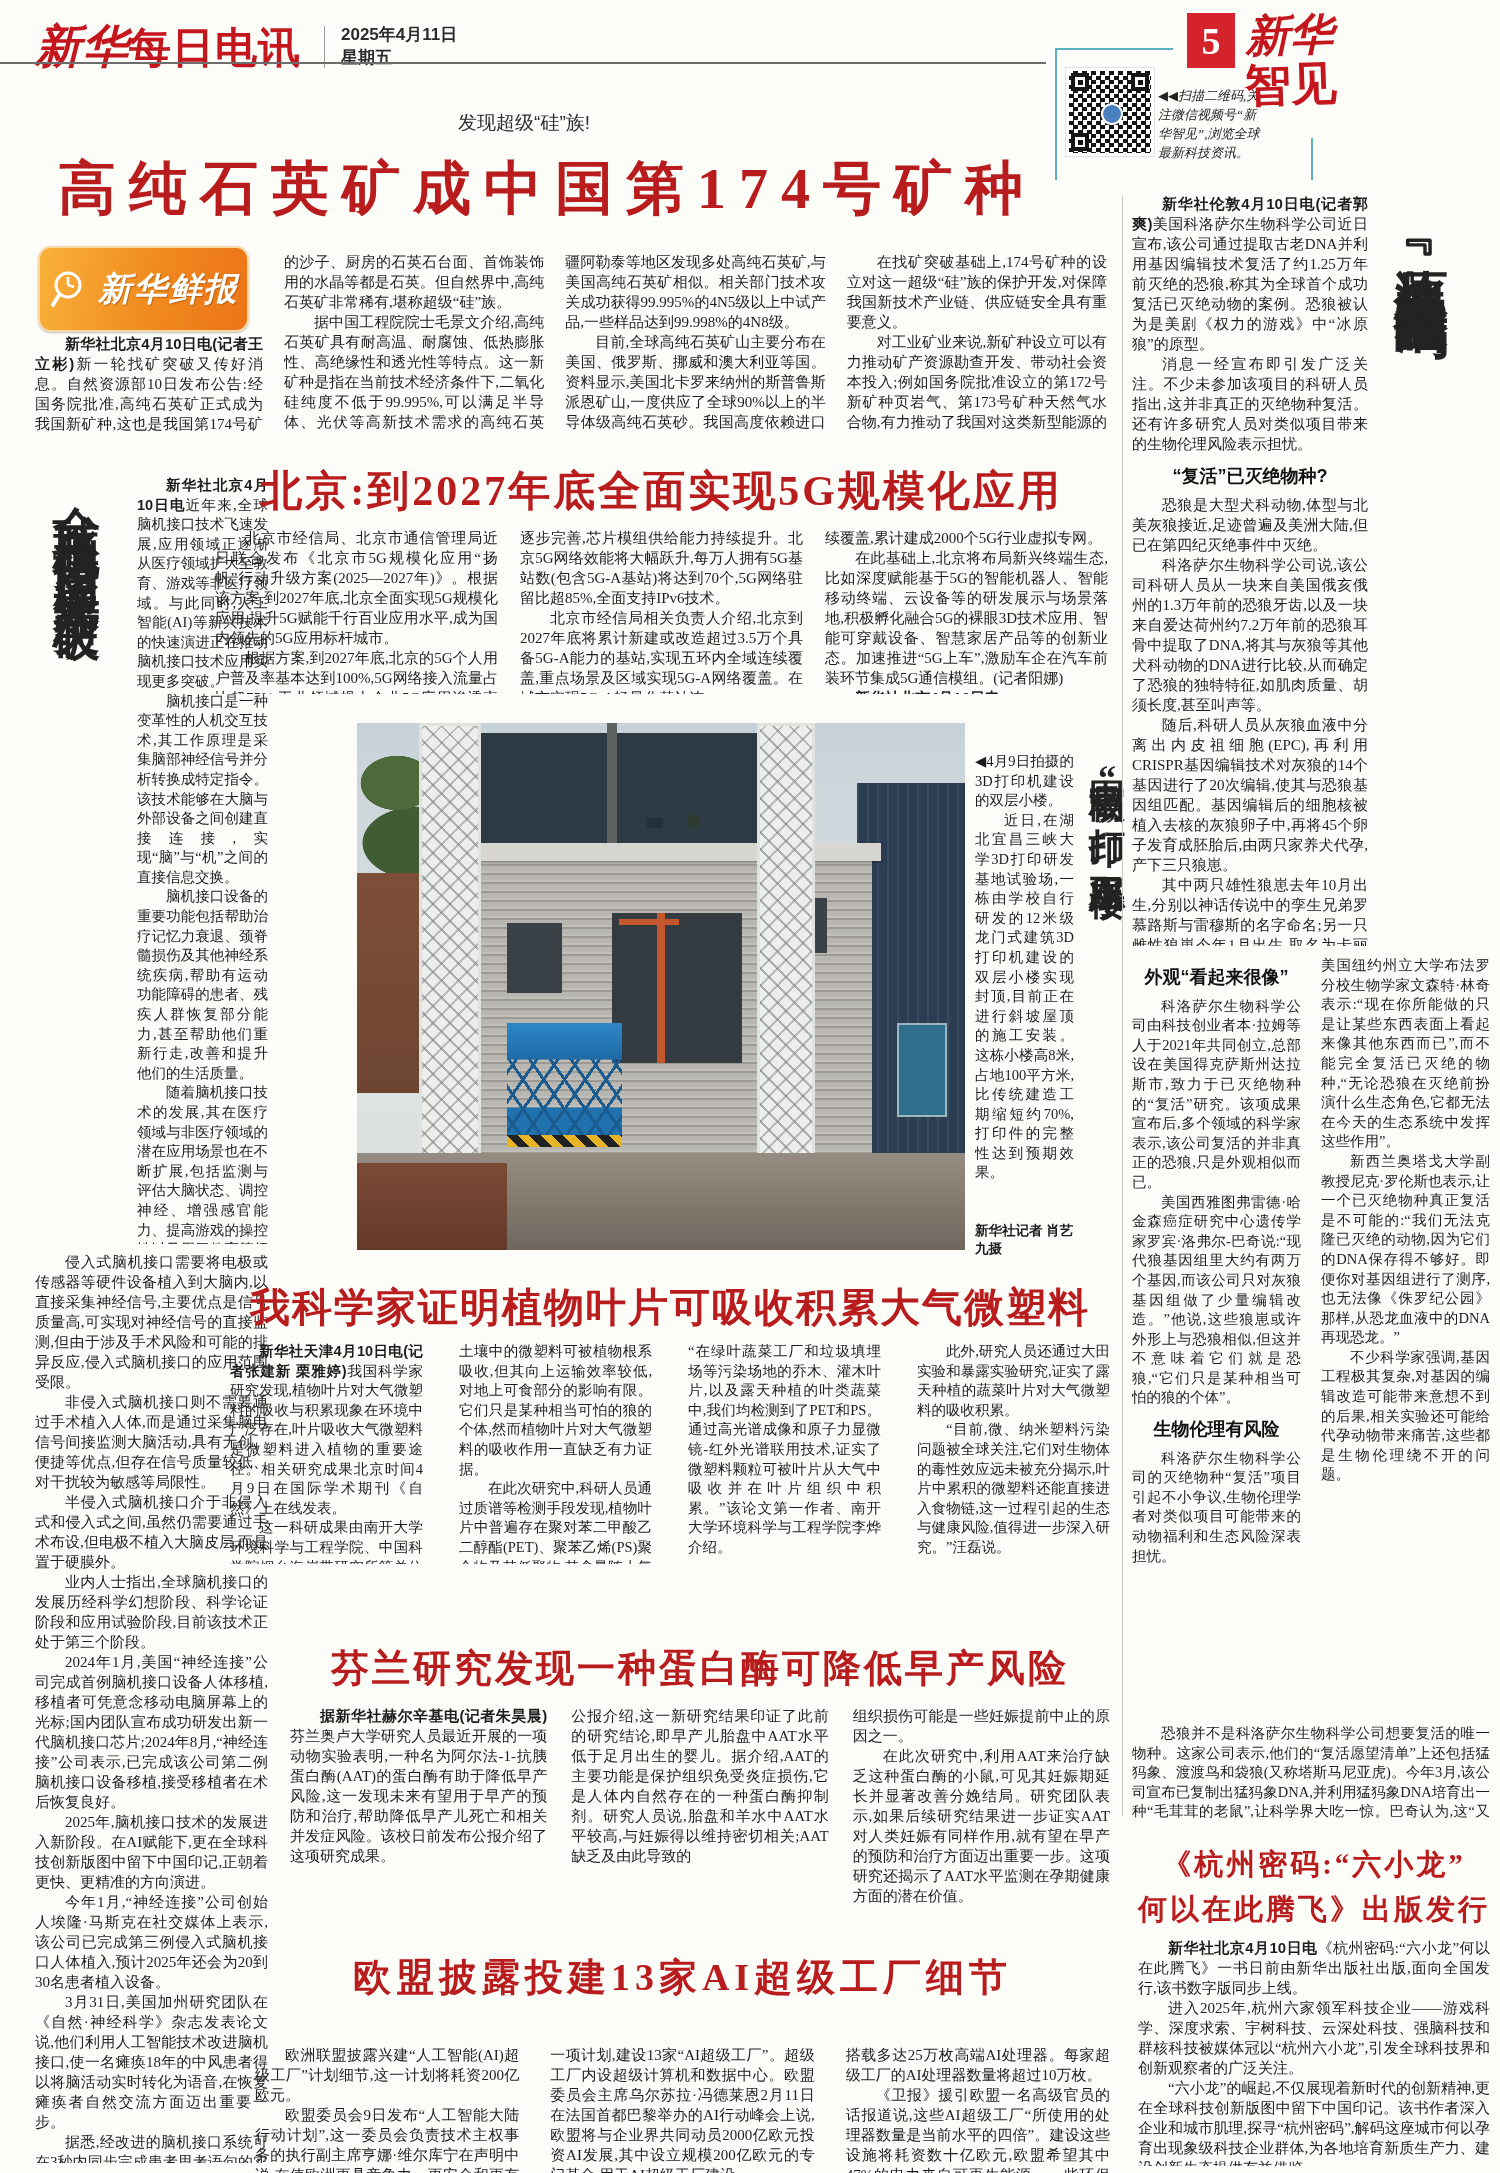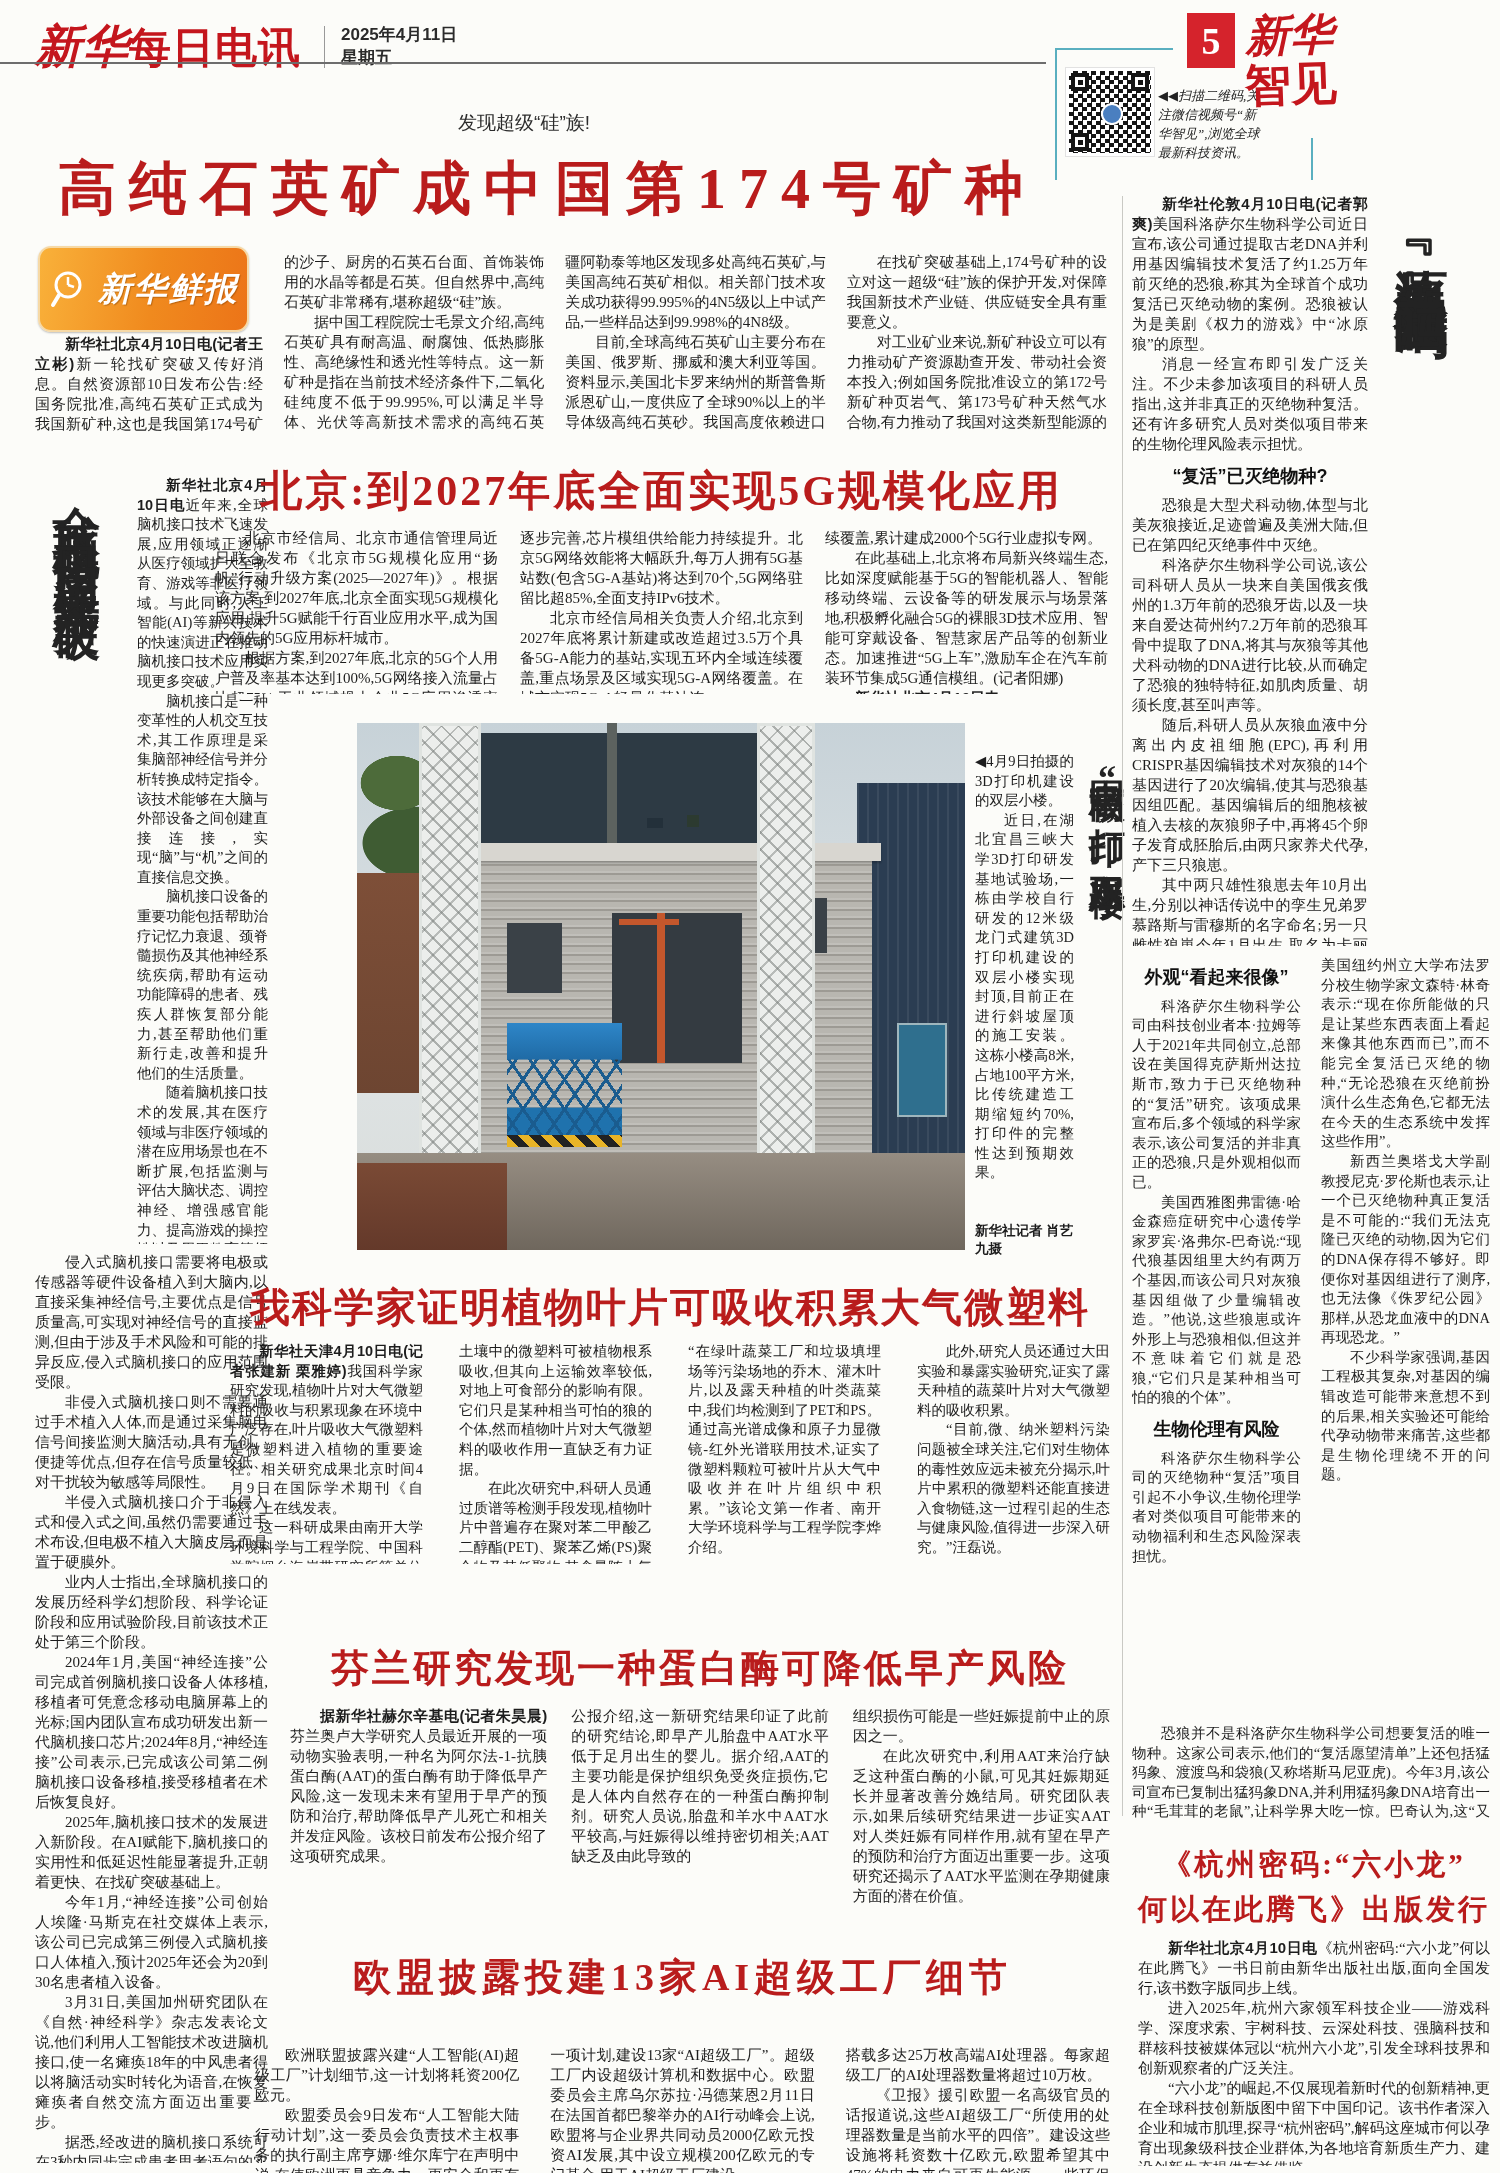--- a/index.html
+++ b/index.html
@@ -134,21 +134,21 @@
       <p>脑机接口是一种变革性的人机交互技术,其工作原理是采集脑部神经信号并分析转换成特定指令。该技术能够在大脑与外部设备之间创建直接连接,实现“脑”与“机”之间的直接信息交换。</p>
       <p>脑机接口设备的重要功能包括帮助治疗记忆力衰退、颈脊髓损伤及其他神经系统疾病,帮助有运动功能障碍的患者、残疾人群恢复部分能力,甚至帮助他们重新行走,改善和提升他们的生活质量。</p>
       <p>随着脑机接口技术的发展,其在医疗领域与非医疗领域的潜在应用场景也在不断扩展,包括监测与评估大脑状态、调控神经、增强感官能力、提高游戏的操控性以及用于教育等领域。</p>
     </div>
   <div class="abs just bt" style="left:35px;top:1252px;width:233px;height:911px;">
       <p>侵入式脑机接口需要将电极或传感器等硬件设备植入到大脑内,以直接采集神经信号,主要优点是信号质量高,可实现对神经信号的直接监测,但由于涉及手术风险和可能的排异反应,侵入式脑机接口的应用范围受限。</p>
       <p>非侵入式脑机接口则不需要通过手术植入人体,而是通过采集脑电信号间接监测大脑活动,具有无创、便捷等优点,但存在信号质量较低、对干扰较为敏感等局限性。</p>
       <p>半侵入式脑机接口介于非侵入式和侵入式之间,虽然仍需要通过手术布设,但电极不植入大脑皮层,而是置于硬膜外。</p>
       <p>业内人士指出,全球脑机接口的发展历经科学幻想阶段、科学论证阶段和应用试验阶段,目前该技术正处于第三个阶段。</p>
       <p>2024年1月,美国“神经连接”公司完成首例脑机接口设备人体移植,移植者可凭意念移动电脑屏幕上的光标;国内团队宣布成功研发出新一代脑机接口芯片;2024年8月,“神经连接”公司表示,已完成该公司第二例脑机接口设备移植,接受移植者在术后恢复良好。</p>
-      <p>2025年,脑机接口技术的发展进入新阶段。在AI赋能下,脑机接口的实用性和低延迟性能显著提升,正朝着更快、在找矿突破基础上。</p>
+      <p>2025年,脑机接口技术的发展进入新阶段。在AI赋能下,更在全球科技创新版图中留下中国印记,正朝着更快、更精准的方向演进。</p>
       <p>今年1月,“神经连接”公司创始人埃隆·马斯克在社交媒体上表示,该公司已完成第三例侵入式脑机接口人体植入,预计2025年还会为20到30名患者植入设备。</p>
       <p>3月31日,美国加州研究团队在《自然·神经科学》杂志发表论文说,他们利用人工智能技术改进脑机接口,使一名瘫痪18年的中风患者得以将脑活动实时转化为语音,在恢复瘫痪者自然交流方面迈出重要一步。</p>
       <p>据悉,经改进的脑机接口系统可在3秒内同步完成患者思考语句的实时解析与语音转化,而患者此前所用的辅助交流设备完成这一过程需要超过20秒。</p>
     </div>
 
   <div class="abs headline h2line center" style="left:215px;top:463px;width:893px;">北京:到2027年底全面实现5G规模化应用</div>
   <div class="abs cols" style="left:215px;top:528px;width:893px;height:166px;gap:22px;">
     <div class="just bt">
         <p>北京市经信局、北京市通信管理局近日联合发布《北京市5G规模化应用“扬帆”行动升级方案(2025—2027年)》。根据该方案,到2027年底,北京全面实现5G规模化应用,提升5G赋能千行百业应用水平,成为国内领先的5G应用标杆城市。</p>
         <p>根据方案,到2027年底,北京的5G个人用户普及率基本达到100%,5G网络接入流量占比超75%,工业领域规上企业5G应用渗透率达45%。5G融合应用产业体系</p>

